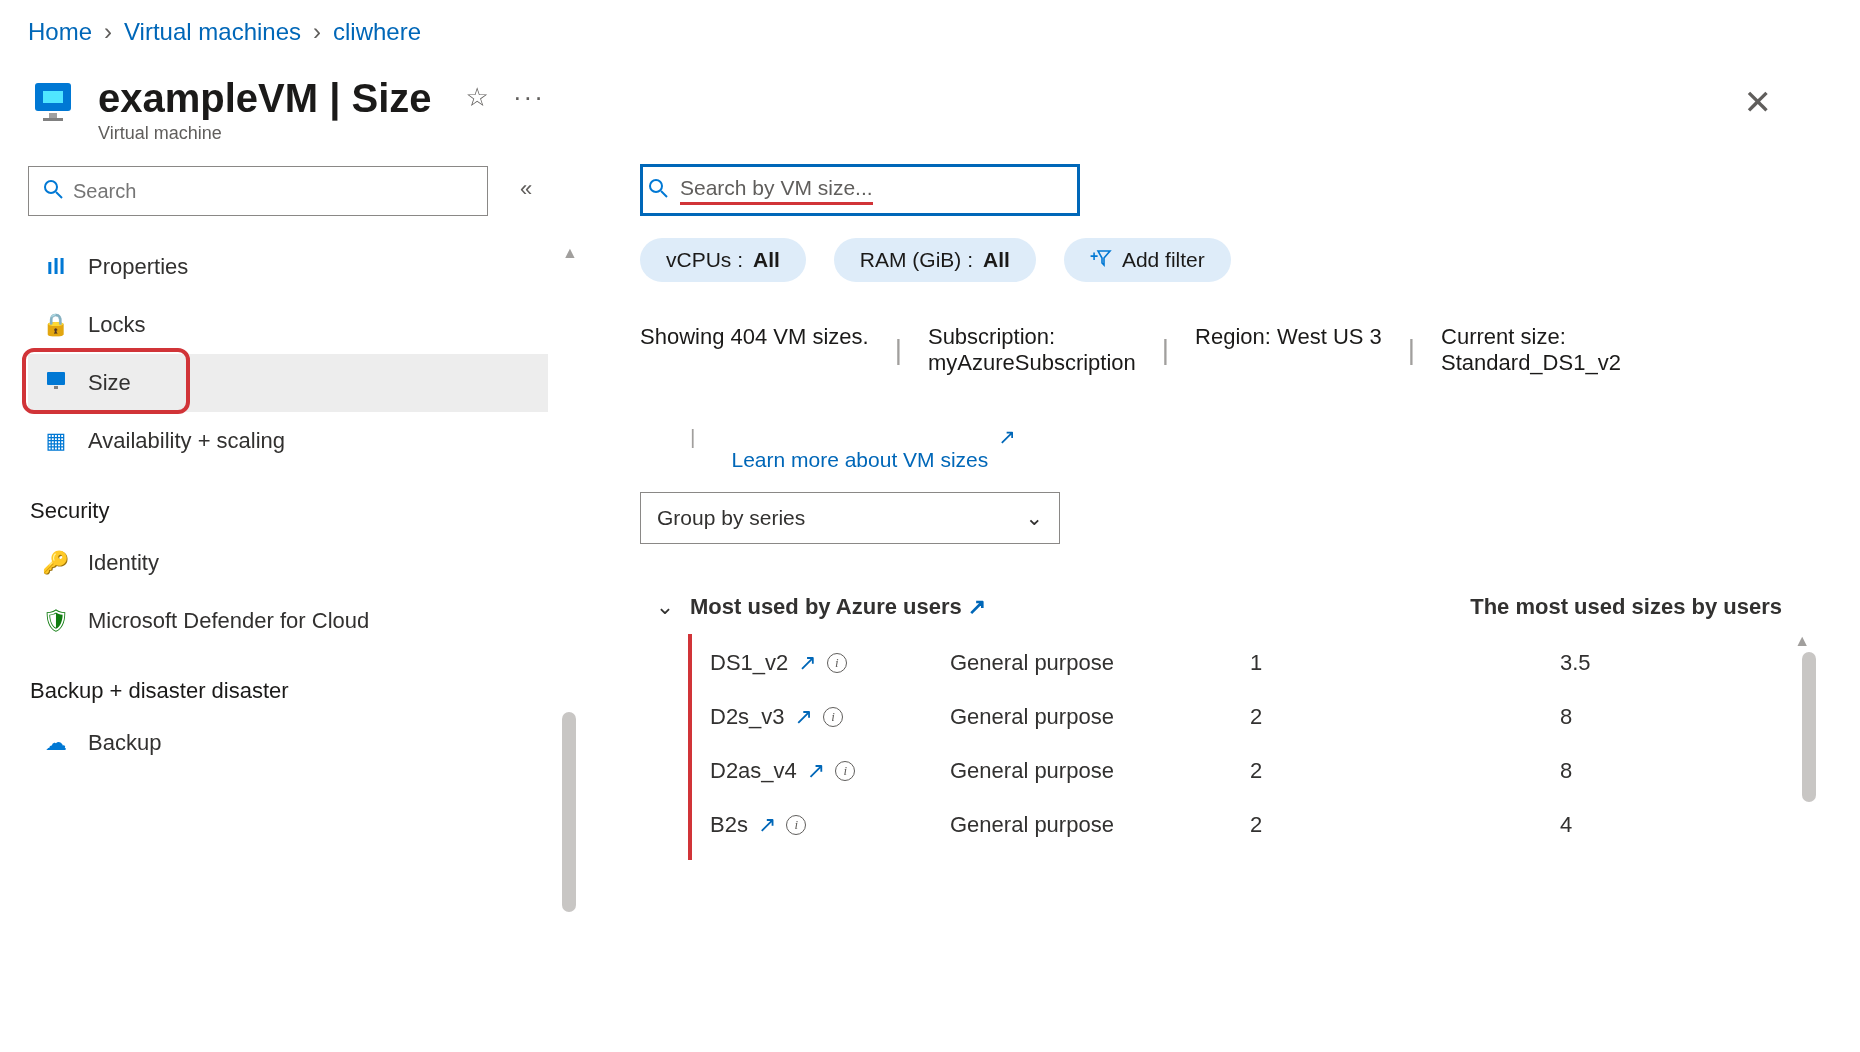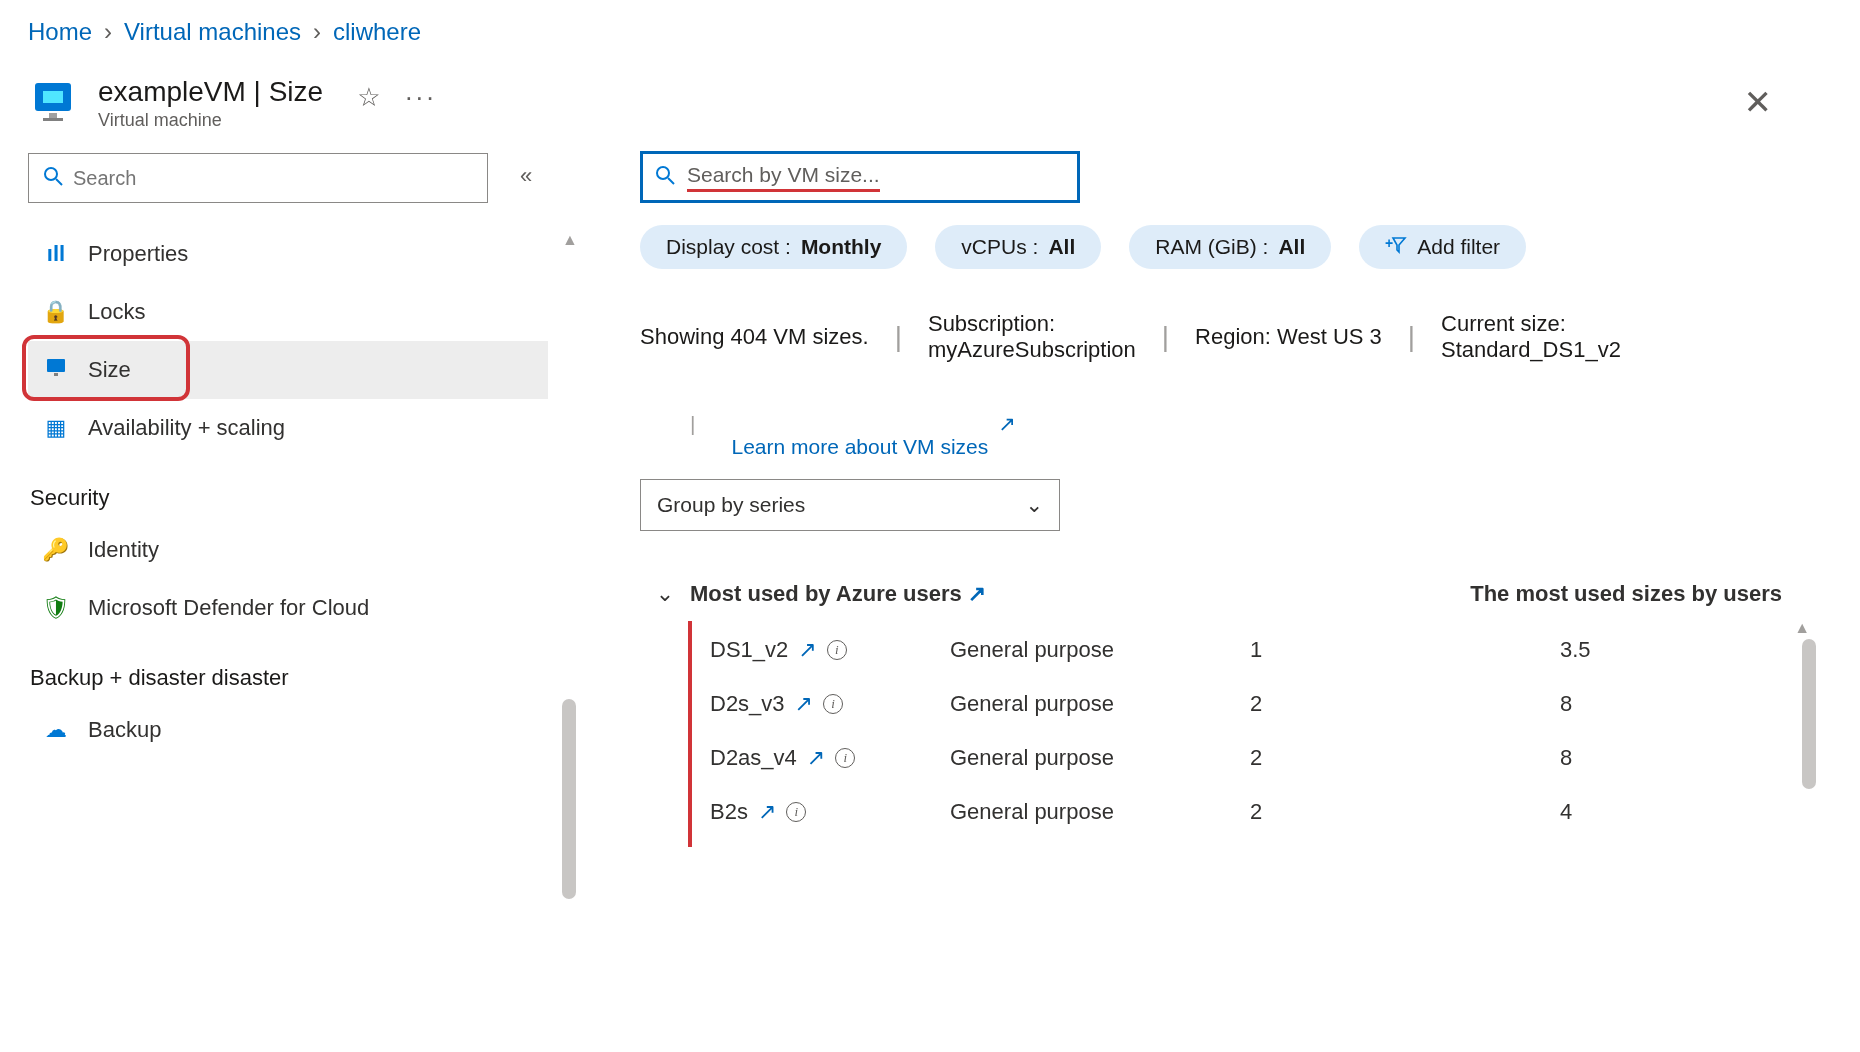--- a/index.html
+++ b/index.html
@@ -4,21 +4,21 @@
   <style>
     * { box-sizing: border-box; margin: 0; padding: 0; font-family: "Segoe UI", Arial, sans-serif; }
     body { background: #fff; color: #323130; width: 1860px; height: 1052px; overflow: hidden; font-size: 18px; }
 
     .breadcrumb { display: flex; align-items: center; gap: 12px; padding: 18px 28px; font-size: 24px; }
     .breadcrumb a { color: #0067b8; text-decoration: none; cursor: pointer; }
     .breadcrumb .sep { color: #605e5c; }
 
     .header { display: flex; align-items: flex-start; padding: 12px 28px 10px 28px; gap: 20px; }
     .header-icon { width: 50px; height: 50px; display:flex; align-items:center; justify-content:center; }
-    .header-title { font-size: 28px; font-weight: 400; color: #1b1a19; }
+    .header-title { font-size: 40px; font-weight: 700; color: #1b1a19; }
     .header-sub { font-size: 18px; color: #605e5c; margin-top: 2px; }
     .header-actions { margin-left: 14px; display:flex; align-items:center; gap: 24px; font-size: 26px; color:#605e5c; margin-top:6px;}
     .header-close { margin-left:auto; margin-right: 60px; font-size: 34px; color:#605e5c; cursor:pointer; margin-top:6px; }
 
     .body { display: flex; flex-direction: row; }
 
     .sidebar { width: 560px; padding: 12px 0 0 28px; position: relative; }
     .search-box { display:flex; align-items:center; gap:10px; border:1px solid #8a8886; width: 460px; height:50px; padding:0 14px; background:#fff; }
     .search-box .mag { color:#0067b8; }
     .search-box input { border:none; outline:none; font-size:20px; flex:1; }
@@ -27,28 +27,28 @@
     .nav-list { margin-top: 22px; width: 520px; position: relative; }
     .nav-item { display:flex; align-items:center; gap:18px; height:58px; padding:0 14px; font-size:22px; cursor:pointer; }
     .nav-item.active { background:#ededed; }
     .nav-section-title { font-size:22px; color:#1b1a19; font-weight:400; padding: 28px 0 10px 2px; }
     .nav-item .icon-slot { width:28px; text-align:center; font-size:22px; }
     .red-box { position:absolute; border: 4px solid #d13438; border-radius: 12px; pointer-events:none; }
     .scroll-arrow { position:absolute; left:534px; top:6px; color:#a19f9d; font-size:16px; }
     .scroll-bar { position:absolute; left:534px; top:474px; width:14px; height:200px; background:#c8c6c4; border-radius:7px; }
 
     .main { flex:1; padding: 10px 0 0 80px; position:relative; }
-    .vm-search { display:flex; align-items:center; gap:12px; border: 3px solid #0067b8; width: 440px; height:52px; padding: 0 12px; background:#fff;text-align:center; }
+    .vm-search { display:flex; align-items:center; gap:12px; border: 3px solid #0067b8; width: 440px; height:52px; padding: 0 5px; background:#fff;text-align:center; }
     .vm-search .mag { color:#0067b8; }
     .vm-search-ph { color:#605e5c; font-size:21px; border-bottom:3px solid #d13438; padding-bottom:2px; }
     .pill-row { display:flex; gap:28px; margin-top: 22px; flex-wrap: wrap; }
     .pill { background:#deecf9; color:#1b1a19; padding: 10px 26px; border-radius: 28px; font-size:21px; cursor:pointer; display:flex; align-items:center; gap:10px; }
     .pill .bold { font-weight:700; }
 
-    .info-row { display:flex; align-items:center; gap: 26px; margin-top: 42px; font-size:22px; color:#1b1a19; }
+    .info-row { display:flex; align-items:flex-start; gap: 26px; margin-top: 42px; font-size:22px; color:#1b1a19; }
     .info-block { max-width: 280px; }
     .divider { color:#a19f9d; font-size: 28px; align-self:center; }
 
     .learn-row { margin-top: 26px; font-size:21px; color:#0067b8; padding-left: 50px; display:flex; align-items:center; gap:10px;}
     .learn-row .pipe { color:#a19f9d; margin-right: 26px;}
 
     .group-select { margin-top: 20px; border:1px solid #8a8886; width:420px; height:52px; padding:0 16px; display:flex; align-items:center; justify-content:space-between; font-size:21px; cursor:pointer;}
 
     .table { margin-top: 34px; width: 1160px; }
     .th-row { display:flex; align-items:center; font-size:22px; font-weight:600; color:#1b1a19; padding-bottom: 12px; border-bottom:1px solid #d2d0ce;}
@@ -176,24 +176,20 @@
         <svg width="20" height="20" viewBox="0 0 20 20">
             <circle cx="8" cy="8" r="6" stroke="#0078d4" stroke-width="2" fill="none"></circle>
             <line x1="13" y1="13" x2="19" y2="19" stroke="#0078d4" stroke-width="2"></line>
           </svg>
       </span>
       <span class="vm-search-ph">Search by VM size...</span>
     </div>
 
     <div class="pill-row">
       <div class="pill">
-        <span>Display cost : </span>
-        <span class="bold">Monthly</span>
-      </div>
-      <div class="pill">
         <span>vCPUs : </span>
         <span class="bold">All</span>
       </div>
       <div class="pill">
         <span>RAM (GiB) : </span>
         <span class="bold">All</span>
       </div>
       <div class="pill">
         <span style="color:#0078d4;">
           <svg width="22" height="18" viewBox="0 0 22 18">

